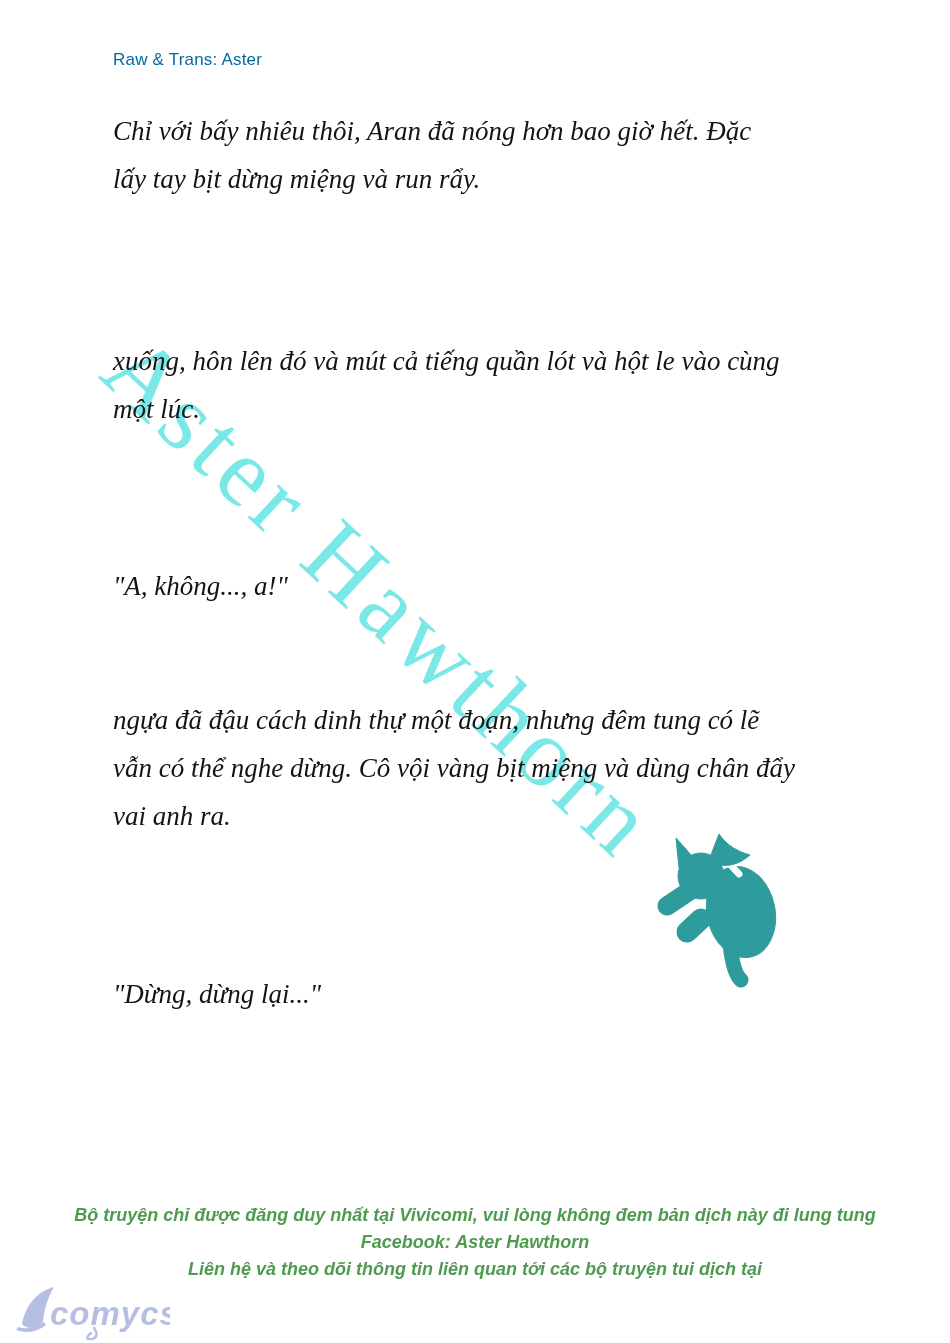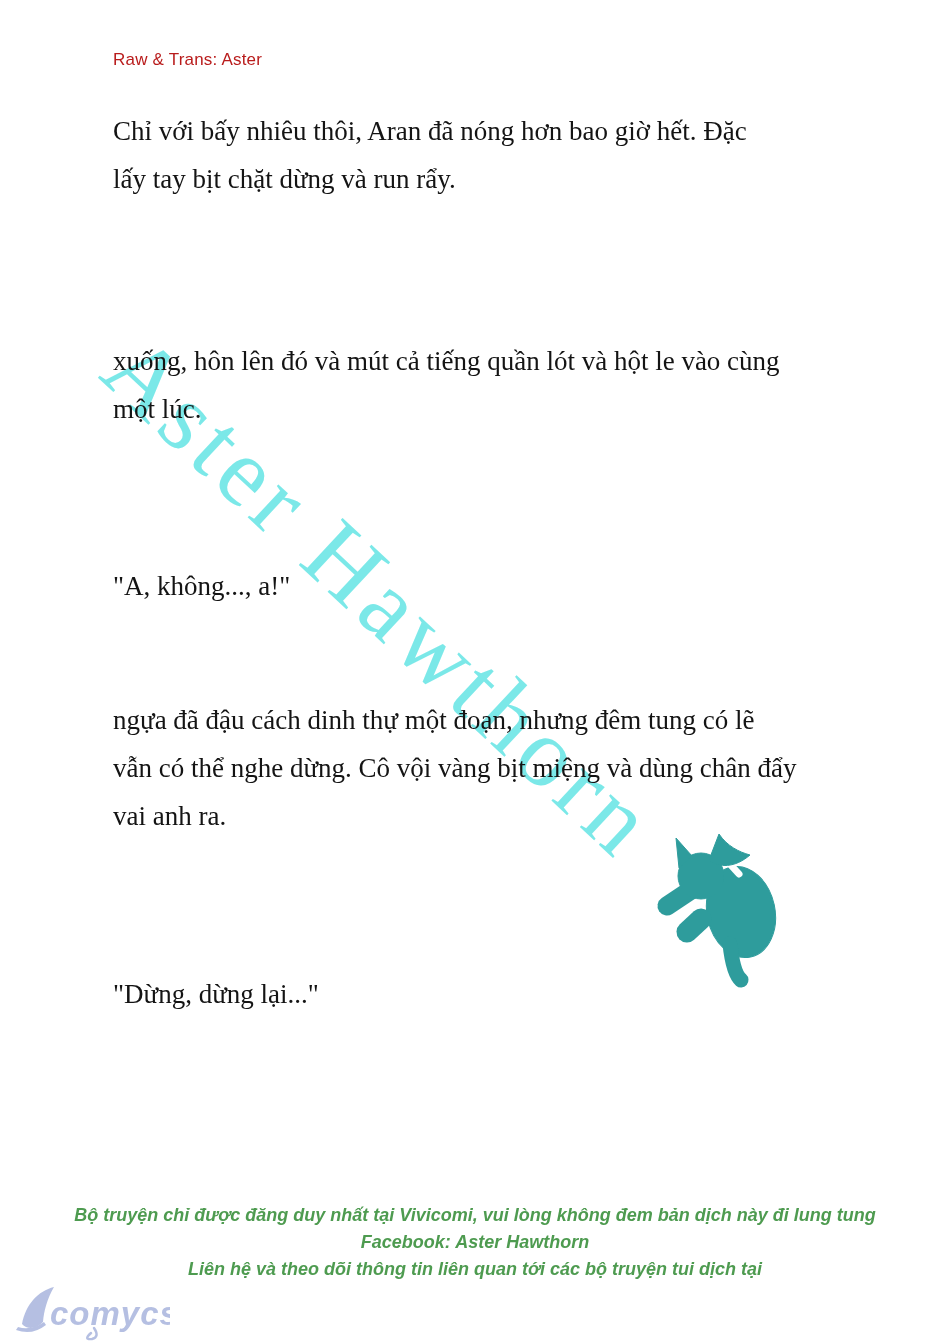--- a/index.html
+++ b/index.html
@@ -6,41 +6,42 @@
   body{
     width:950px;height:1343px;position:relative;overflow:hidden;
     background:#ffffff;
     font-family:"Liberation Serif", serif;
   }
   .page{position:absolute;inset:0;}
 
   .credit{
     position:absolute;left:113px;top:50px;
     font-family:"Liberation Sans", sans-serif;
-    font-size:17px;color:#b91c1c;letter-spacing:.2px;
+    font-size:17px;color:#0369a1;letter-spacing:.2px;
     z-index:4;
   }
 
   
   .watermark{
     position:absolute;left:158px;top:312px;
     transform:rotate(43deg);transform-origin:0 0;
     font-family:"Liberation Serif", serif;
     font-size:98px;letter-spacing:6px;white-space:nowrap;
     color:#70e7e7;opacity:.92;
     z-index:1;
   }
 
   
   .bodytext{position:absolute;left:113px;top:0;width:730px;z-index:3;}
   .block{position:absolute;left:0;width:730px;}
   .line{
     font-family:"Liberation Serif", serif;
     font-size:27px;line-height:48px;color:#141414;
     white-space:nowrap;
+    font-style:italic;
   }
 
   
   .cat{position:absolute;left:645px;top:826px;z-index:2;}
 
   
   .footer{
     position:absolute;left:0;top:1202px;width:950px;text-align:center;
     z-index:4;
   }
@@ -82,21 +83,21 @@
         <path d="M 31 12 L 47 30 L 34 42 Z"></path>
 
         <path d="M 74 8 C 82 20 94 26 105 29 C 90 42 74 42 64 34 Z"></path>
       </g>
     </svg>
   </div>
 
   <div class="bodytext" id="body-blocks">
       <div class="block paragraph" style="top: 107px;">
         <div class="line">Chỉ với bấy nhiêu thôi, Aran đã nóng hơn bao giờ hết. Đặc</div>
-        <div class="line">lấy tay bịt chặt dừng và run rẩy.</div>
+        <div class="line">lấy tay bịt dừng miệng và run rẩy.</div>
       </div>
       <div class="block paragraph" style="top: 337px;">
         <div class="line">xuống, hôn lên đó và mút cả tiếng quần lót và hột le vào cùng</div>
         <div class="line">một lúc.</div>
       </div>
       <div class="block quote" style="top: 562px;">
         <div class="line">"A, không..., a!"</div>
       </div>
       <div class="block paragraph" style="top: 696px;">
         <div class="line">ngựa đã đậu cách dinh thự một đoạn, nhưng đêm tung có lẽ</div>

